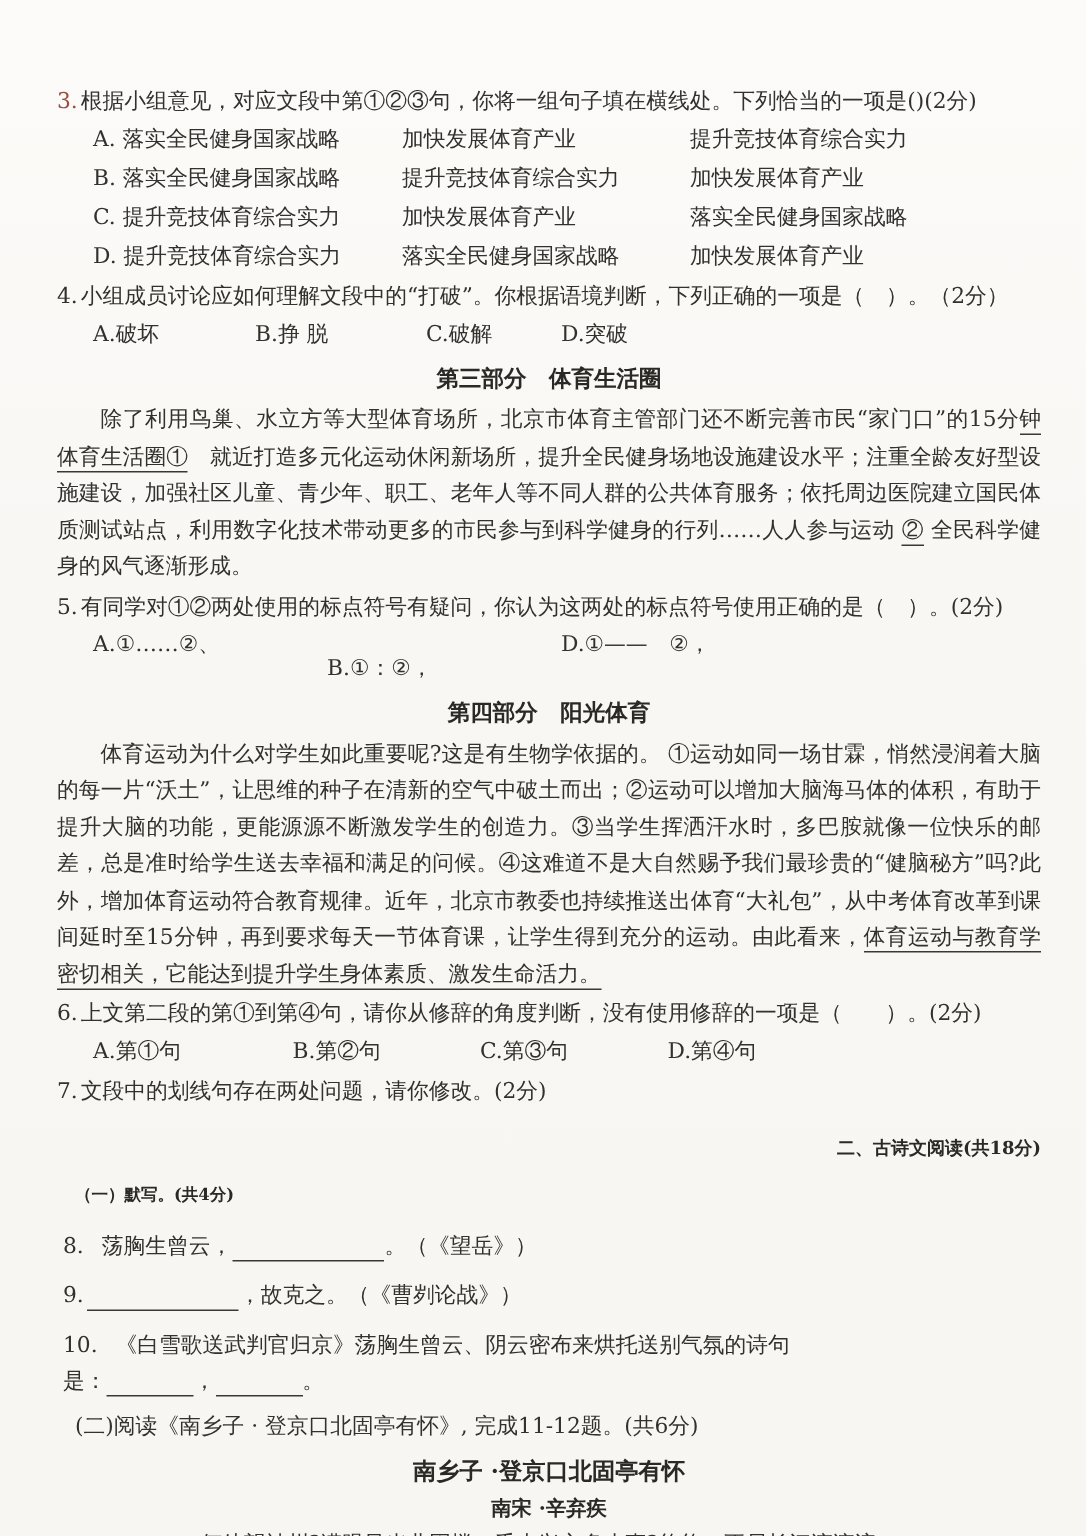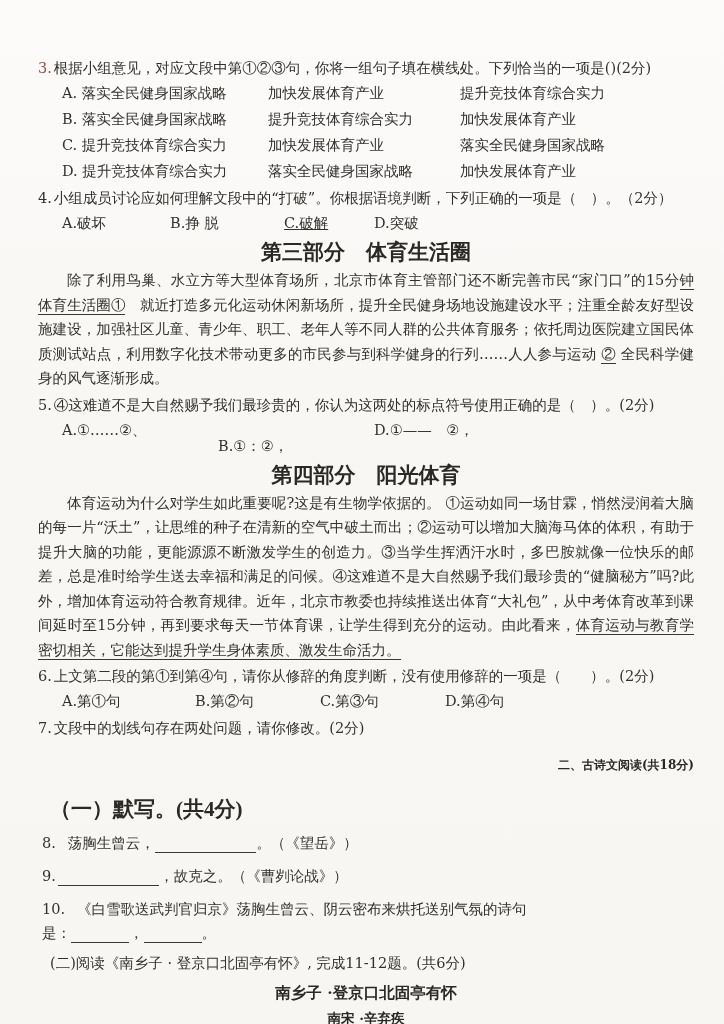--- a/index.html
+++ b/index.html
@@ -16,37 +16,37 @@
     font-size:14.5px;
   }
   .stem{line-height:24px;}
   .num{margin-right:2px;}
   .num-red{color:#9a4f44;}
   .optrow{display:flex;padding-left:24px;line-height:26px;}
   .q3row .c1{width:206px;}
   .q3row .c2{width:192px;}
   .q4row .c1{width:108px;}
   .q4row .c2{width:114px;}
-  .q4row .c3{width:90px;text-decoration:underline;}
+  .q4row .c3{width:90px;}
   .q5row .c1{width:156px;}
   .q5row .c2{width:156px;margin-top:16px;}
   .q5row .c3{width:150px;}
   .q6row .c1{width:133px;}
   .q6row .c2{width:125px;}
   .q6row .c3{width:125px;}
   .part-head{
-    text-align:center;font-weight:bold;font-size:21px;
+    text-align:center;font-weight:bold;font-size:15px;
     line-height:26px;margin:3px 0 3px 0;color:#2b2926;
   }
   .para{
     text-indent:2em;text-align:justify;line-height:24.5px;margin:0;
   }
   .seg-u,.seg-blank{border-bottom:1.2px solid #3a3833;padding-bottom:1px;}
   .sec-head{font-weight:bold;font-size:12px;line-height:26px;margin-top:12px;color:#2b2926;text-align:right;}
-  .sub-head{font-weight:bold;font-size:21px;line-height:26px;margin-top:18px;padding-left:12px;color:#2b2926;font-family:Liberation Serif, serif;}
+  .sub-head{font-weight:bold;font-size:11px;line-height:26px;margin-top:6px;padding-left:12px;color:#2b2926;}
   .mowrite{line-height:24px;margin-top:9px;padding-left:4px;}
   .mowrite .num{margin-right:12px;}
   .sub2{line-height:24px;margin-top:6px;padding-left:12px;}
   .poem-title{text-align:center;font-weight:bold;font-size:15.5px;line-height:25px;margin-top:5px;color:#2b2926;}
   .poem-author{text-align:center;font-weight:bold;font-size:13.5px;line-height:23px;margin-top:2px;color:#2b2926;}
   .poem-line{text-align:center;line-height:25px;}
 </style>
 </head>
 <body>
 
@@ -83,21 +83,21 @@
     <span class="c1"><span>A.</span><span>破坏</span></span>
     <span class="c2"><span>B.</span><span>挣 脱</span></span>
     <span class="c3"><span>C.</span><span>破解</span></span>
     <span class="c4"><span>D.</span><span>突破</span></span>
   </div>
 
   <div class="part-head">第三部分　体育生活圈</div>
   <p class="para"><span>除了利用鸟巢、水立方等大型体育场所，北京市体育主管部门还不断完善市民“家门口”的15分</span><span class="seg-u">钟体育生活圈①</span><span>　就近打造多元化运动休闲新场所，提升全民健身场地设施建设水平；注重全龄友好型设施建设，加强社区儿童、青少年、职工、老年人等不同人群的公共体育服务；依托周边医院建立国民体质测试站点，利用数字化技术带动更多的市民参与到科学健身的行列……人人参与运动 </span><span class="seg-u">②</span><span> 全民科学健身的风气逐渐形成。</span></p>
 
   <div class="stem" style="margin-top:2px">
-    <span class="num">5.</span><span>④这难道不是大自然赐予我们最珍贵的，你认为这两处的标点符号使用正确的是（　）。(2分)</span>
+    <span class="num">5.</span><span>有同学对①②两处使用的标点符号有疑问，你认为这两处的标点符号使用正确的是（　）。(2分)</span>
   </div>
   <div class="optrow q5row">
     <span class="c1"><span>A.</span><span>①……②、</span></span>
     <span class="c2"><span>B.</span><span>①：②，</span></span>
     <span class="c4"><span>D.</span><span>①——　②，</span></span>
   </div>
 
   <div class="part-head">第四部分　阳光体育</div>
   <p class="para"><span>体育运动为什么对学生如此重要呢?这是有生物学依据的。 ①运动如同一场甘霖，悄然浸润着大脑的每一片“沃土”，让思维的种子在清新的空气中破土而出；②运动可以增加大脑海马体的体积，有助于提升大脑的功能，更能源源不断激发学生的创造力。③当学生挥洒汗水时，多巴胺就像一位快乐的邮差，总是准时给学生送去幸福和满足的问候。④这难道不是大自然赐予我们最珍贵的“健脑秘方”吗?此外，增加体育运动符合教育规律。近年，北京市教委也持续推送出体育“大礼包”，从中考体育改革到课间延时至15分钟，再到要求每天一节体育课，让学生得到充分的运动。由此看来，</span><span class="seg-u">体育运动与教育学密切相关，它能达到提升学生身体素质、激发生命活力。</span></p>
 

